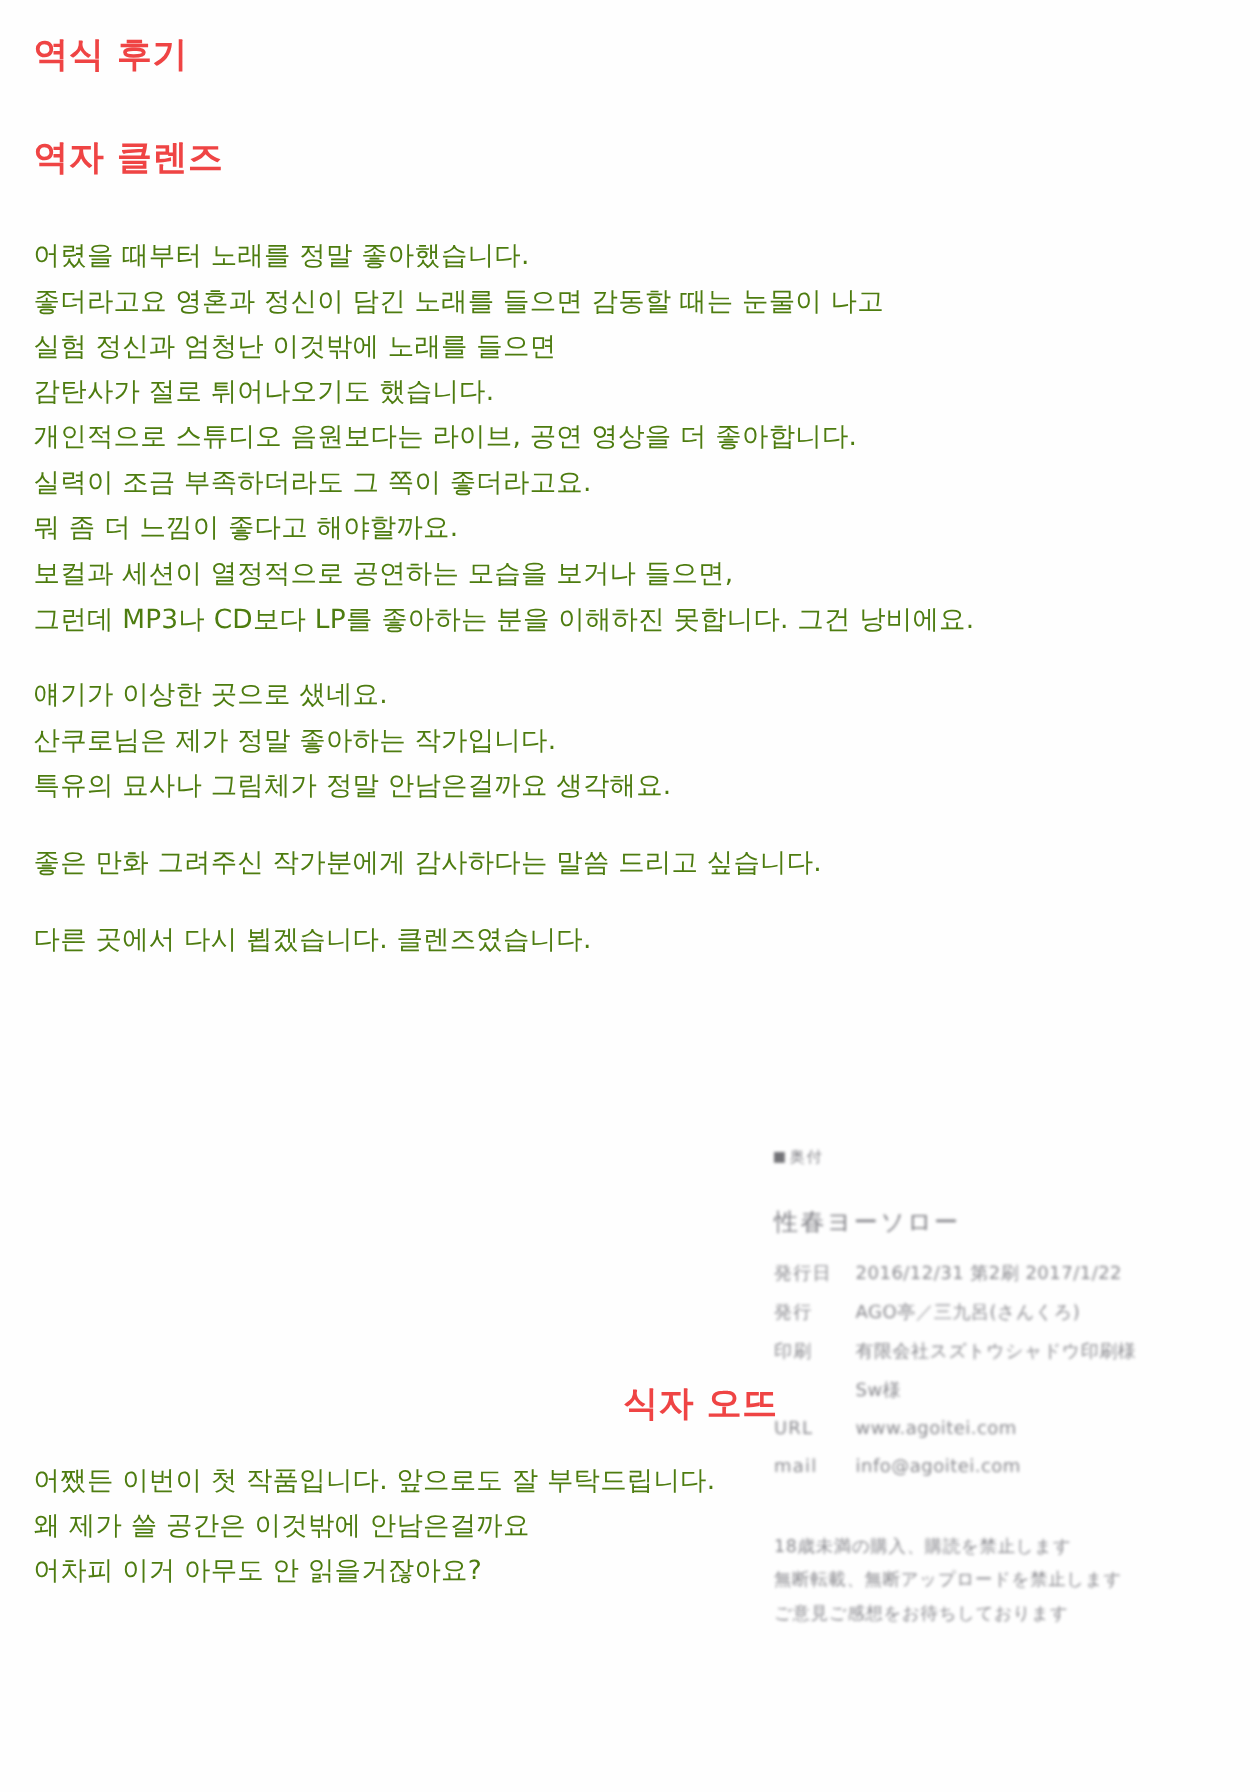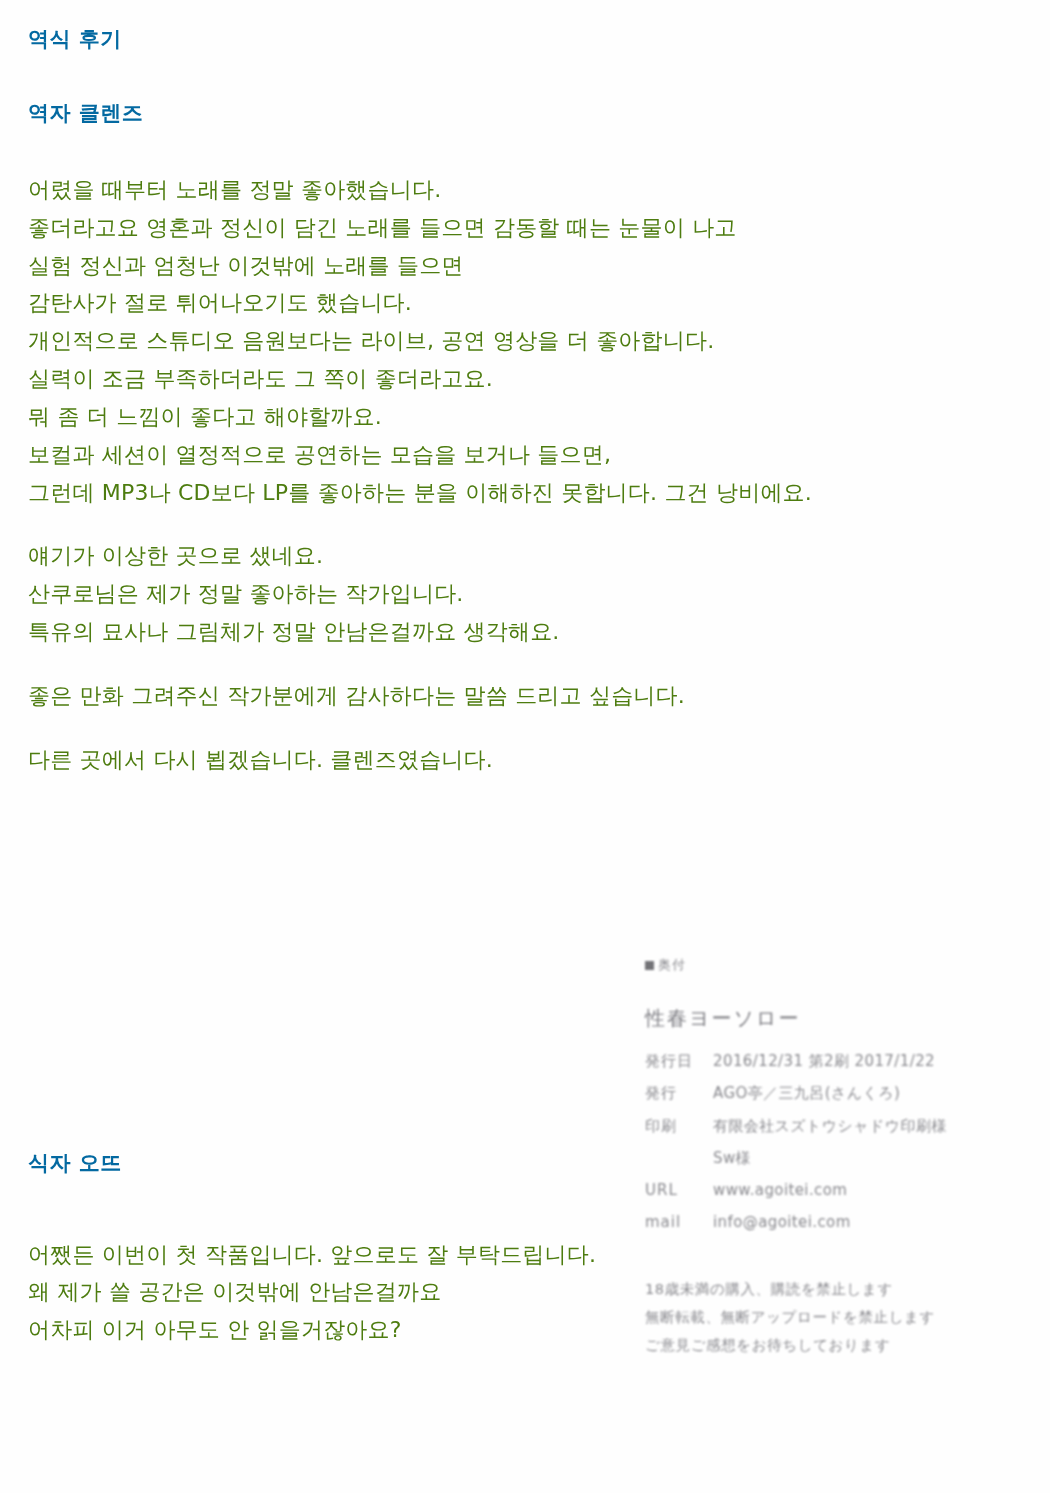--- a/index.html
+++ b/index.html
@@ -24,25 +24,25 @@
 
   
   .afterword {
     position: absolute;
     left: 28px;
     top: 24px;
     width: 1010px;
   }
 
   .heading {
-    font-size: 21px;
+    font-size: 29px;
     font-weight: 700;
     letter-spacing: 0.5px;
     line-height: 1.5;
-    color: #0369a1;
+    color: #ef4444;
   }
 
   .block {
     font-size: 22px;
     line-height: 1.72;
     color: #4d7c0f;
     letter-spacing: 0.2px;
   }
 
   .block .line {
@@ -104,21 +104,21 @@
     letter-spacing: 0.6px;
   }
 
   
   .typesetter {
     position: absolute;
     left: 28px;
     top: 1148px;
     width: 620px;
   }
-  .typesetter .heading { margin-bottom: 56px; }
+  .typesetter .heading { margin-bottom: 24px; text-align: right; }
   .typesetter .block { font-size: 22px; line-height: 1.72; }
 
   
   .logo {
     position: absolute;
     left: 26px;
     top: 1278px;
     width: 420px;
     height: 200px;
   }

